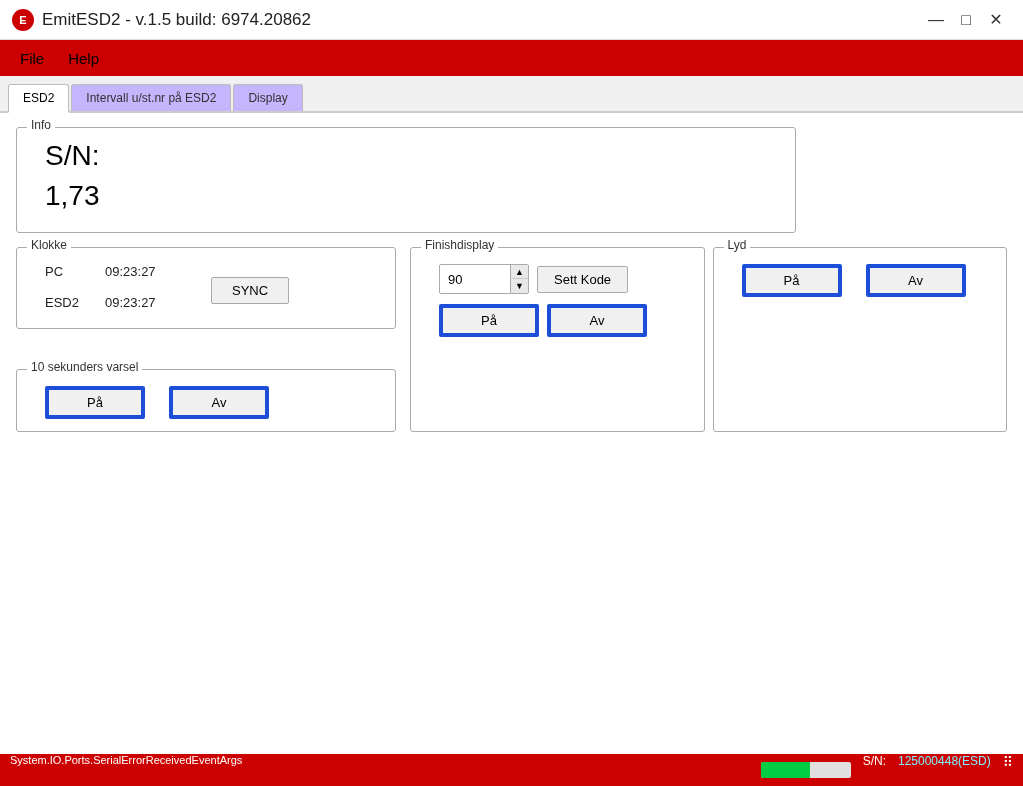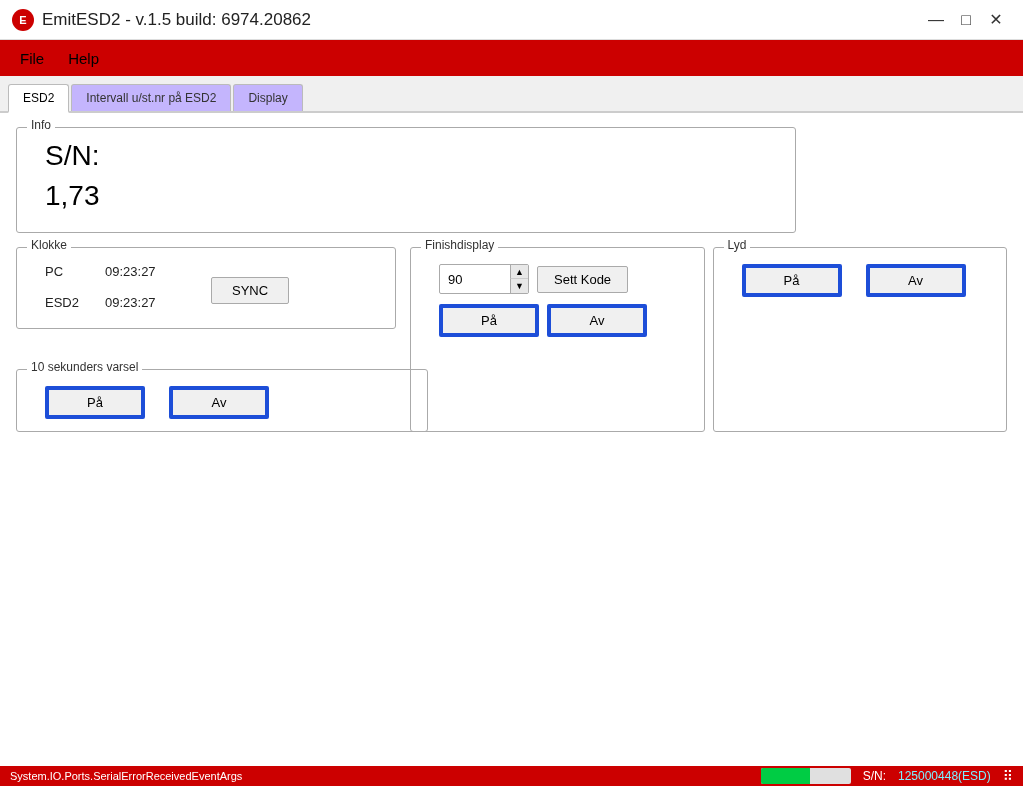--- a/index.html
+++ b/index.html
@@ -219,42 +219,41 @@
       padding: 5px 16px;
       font-size: 13px;
       border: 1px solid #aaa;
       background: #f0f0f0;
       cursor: pointer;
       border-radius: 2px;
     }
 
     
     #varsel-box {
-      width: 412px;
+      width: 380px;
     }
     .varsel-row {
       display: flex;
       gap: 24px;
     }
 
     
     #lyd-box {
       flex: 1;
     }
     .lyd-row {
       display: flex;
       gap: 24px;
     }
 
     
     #status-bar {
-      height: 20px;
+      height: 32px;
       background: #cc0000;
       display: flex;
-      align-items: center;
       padding: 0 10px;
       flex-shrink: 0;
       gap: 12px;
     }
     #status-text {
       color: #fff;
       font-size: 11px;
       flex: 1;
     }
     #progress-area {

